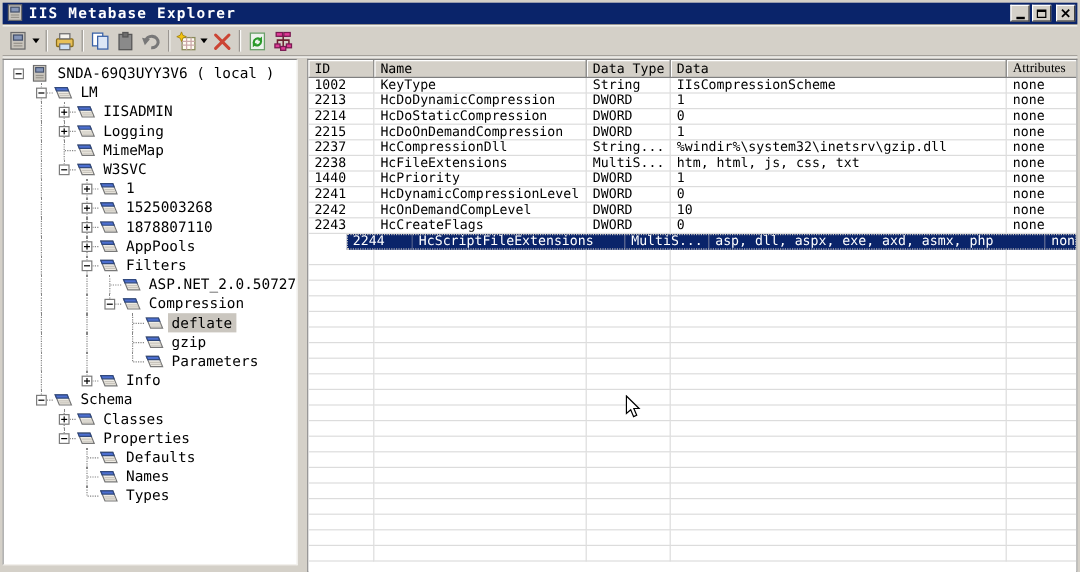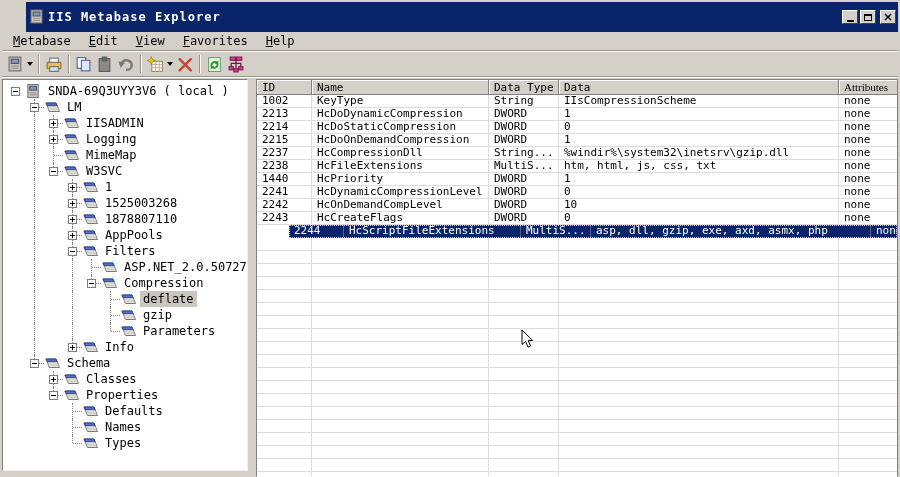--- a/index.html
+++ b/index.html
@@ -1,21 +1,21 @@
 <!DOCTYPE html>
 <html><head>
 <meta charset="utf-8">
 <style>
   html,body{margin:0;padding:0;}
   body{font-family:"DejaVu Sans Mono", monospace; -webkit-font-smoothing:none;}
   .screen{position:relative;width:900px;height:477px;overflow:hidden;background:#D4D0C8;
           box-sizing:border-box;border-left:2px solid #D4D0C8;border-right:2px solid #D4D0C8;border-top:2px solid #D4D0C8;
           display:flex;flex-direction:column;}
   
-  .titlebar{height:30px;background:#0A246A;display:flex;align-items:center;padding:0 2px;flex:0 0 auto;margin-left:24px;}
+  .titlebar{height:18px;background:#0A246A;display:flex;align-items:center;padding:0 2px;flex:0 0 auto;}
   .title-icon{width:16px;height:16px;margin:0 3px 0 1px;flex:0 0 auto;}
   .title-text{color:#fff;font-weight:bold;font-size:12px;letter-spacing:1px;white-space:nowrap;flex:1;}
   .winbtn{width:16px;height:14px;background:#D4D0C8;border-top:1px solid #fff;border-left:1px solid #fff;
           border-right:1px solid #404040;border-bottom:1px solid #404040;margin-left:2px;
           display:flex;align-items:center;justify-content:center;box-sizing:border-box;}
   .winbtn.close{margin-left:4px;}
   .glyph-min{width:7px;height:2px;background:#000;margin-top:7px;}
   .glyph-max{width:8px;height:7px;border:1px solid #000;border-top-width:2px;box-sizing:border-box;}
   
   .menubar{height:18px;display:flex;align-items:center;padding-left:2px;font-size:12px;flex:0 0 auto;}
@@ -88,27 +88,20 @@
     <span class="winbtn">
         <span class="glyph-max"></span>
       </span>
     <span class="winbtn close">
         <svg width="8" height="8" viewBox="0 0 8 8">
           <path d="M1 1 L7 7 M7 1 L1 7" stroke="#000" stroke-width="1.5"></path>
         </svg>
       </span>
   </div>
 
-  <div class="menubar" id="menubar">
-      <div class="menu-item"><u>M</u>etabase</div>
-      <div class="menu-item"><u>E</u>dit</div>
-      <div class="menu-item"><u>V</u>iew</div>
-      <div class="menu-item"><u>F</u>avorites</div>
-      <div class="menu-item"><u>H</u>elp</div>
-    </div>
   <div class="hr"></div>
   <div class="toolbar" id="toolbar">
       <div class="tbtn">
         <span>
           <svg width="17" height="17" viewBox="0 0 16 16">
             <rect x="2" y="1" width="11" height="13" fill="#c8c4bc" stroke="#6b6b6b"></rect>
             <rect x="4" y="3" width="7" height="4" fill="#8696b8" stroke="#44506b"></rect>
             <rect x="4" y="9" width="7" height="1" fill="#98948c"></rect>
             <rect x="4" y="11" width="7" height="1" fill="#98948c"></rect>
           </svg>
@@ -731,21 +724,21 @@
             <div class="td c0">2243</div>
             <div class="td c1">HcCreateFlags</div>
             <div class="td c2">DWORD</div>
             <div class="td c3">0</div>
             <div class="td c4">none</div>
           </div>
           <div class="tr sel">
             <div class="td c0">2244</div>
             <div class="td c1">HcScriptFileExtensions</div>
             <div class="td c2">MultiS...</div>
-            <div class="td c3">asp, dll, gzip, exe, axd, asmx, php</div>
+            <div class="td c3">asp, dll, aspx, exe, axd, asmx, php</div>
             <div class="td c4">none</div>
           </div>
           <div class="tr">
             <div class="td c0"></div>
             <div class="td c1"></div>
             <div class="td c2"></div>
             <div class="td c3"></div>
             <div class="td c4"></div>
           </div>
           <div class="tr">

